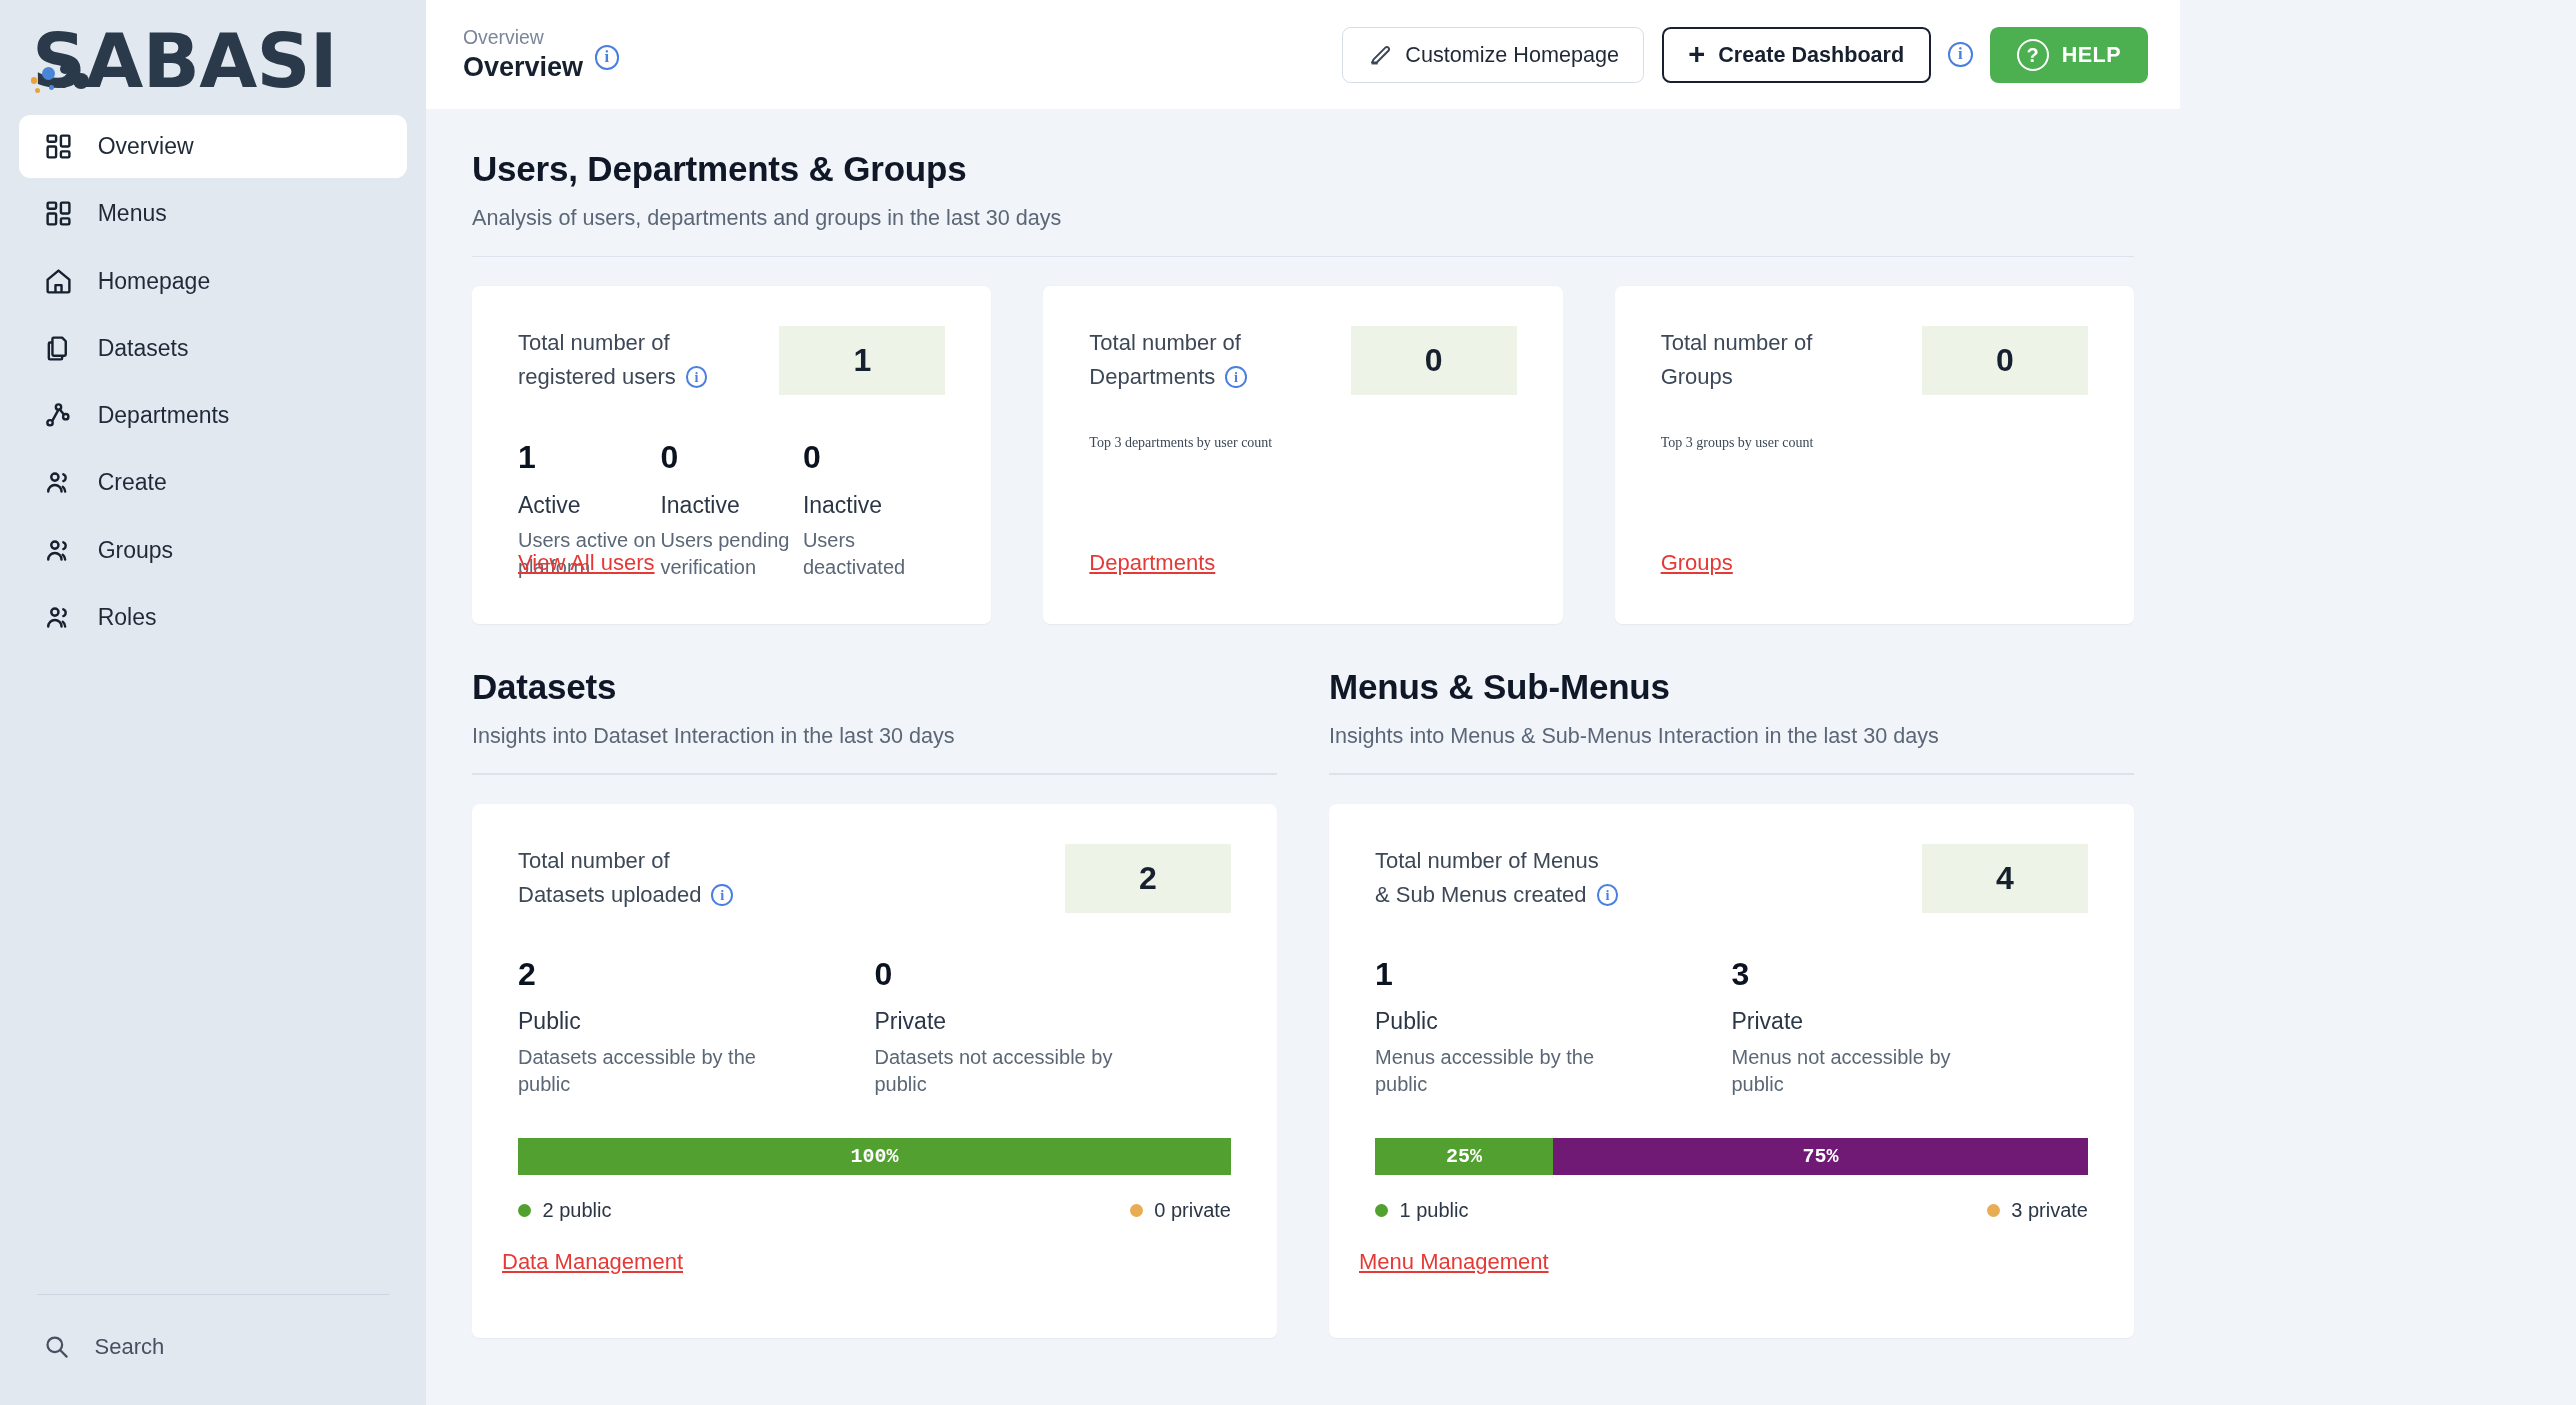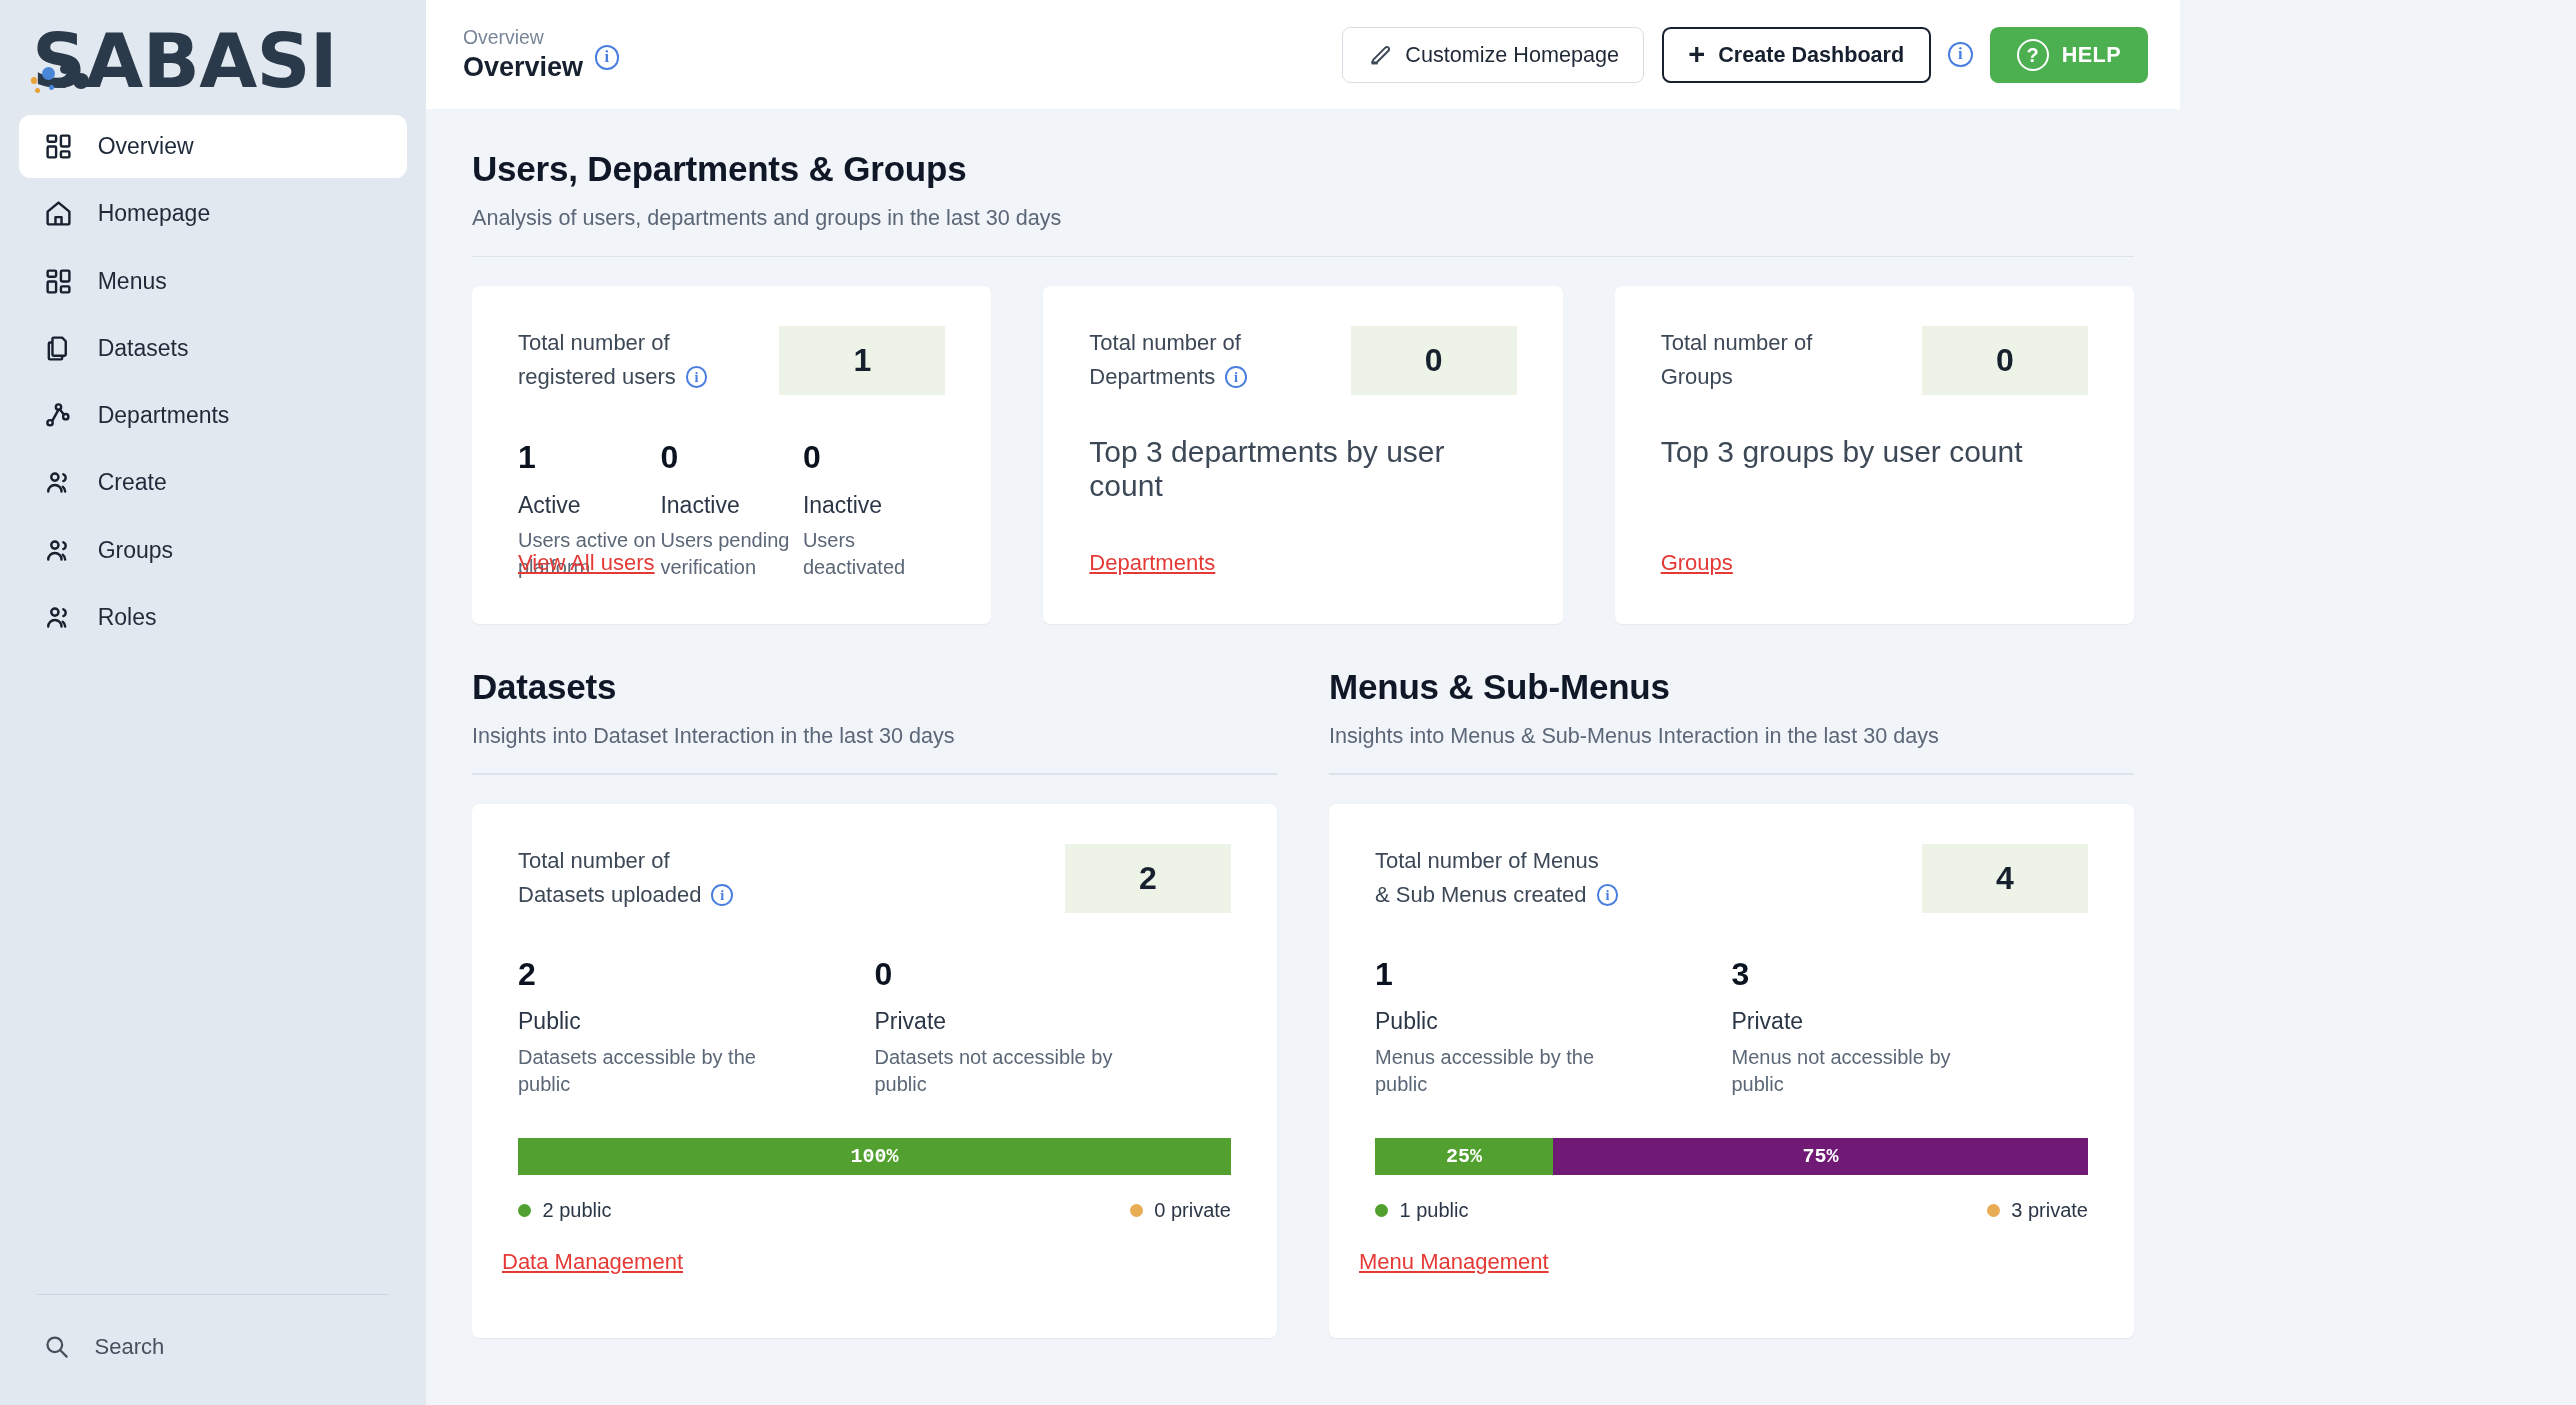--- a/index.html
+++ b/index.html
@@ -117,21 +117,21 @@
   }
   .stat-row { display: flex; margin-top: 46px; }
   .stat { flex: 1 1 0; }
   .stat .num { font-size: 32px; font-weight: 700; color: #0c1320; line-height: 1; }
   .stat .name { font-size: 23px; color: #2b3646; margin-top: 18.7px; }
   .stat .desc { font-size: 20px; color: #5b6777; margin-top: 8.6px; line-height: 1.35; max-width: 173px; }
   .card-link {
     font-size: 22px; color: #e53935; text-decoration: underline; cursor: pointer;
     display: inline-block;
   }
-  .top3-note { font-size: 30px; color: #3d4857; margin-top: 40px; }
+  .top3-note { font-size: 14px; color: #3d4857; margin-top: 40px; font-family: Liberation Serif, serif; }
 
   .users-card { height: 338px; }
   .users-card .card-link { position: absolute; left: 46px; bottom: 48px; }
   .dept-card .card-link, .groups-card .card-link { position: absolute; left: 46px; bottom: 48px; }
 
   .two-cols { display: flex; gap: 52px; margin-top: 2.9px; }
   .col { flex: 1 1 0; min-width: 0; }
 
   .wide-card { background: #fff; border-radius: 7.2px; padding: 40px 46px 0 46px; box-shadow: 0 0.7px 1.4px rgba(16,24,40,0.05); height: 534px; position: relative; }
   .wide-card .stat-row { margin-top: 45px; }
@@ -179,38 +179,38 @@
               <rect x="3" y="12" width="7" height="9" rx="1"></rect>
               <rect x="14" y="3" width="7" height="9" rx="1"></rect>
               <rect x="14" y="16" width="7" height="5" rx="1"></rect>
             </svg>
         </span>
         <span>Overview</span>
       </div>
 
       <div class="nav-item">
         <span class="nav-icon">
-          <svg viewBox="0 0 24 24" fill="none" stroke="#16202e" stroke-width="2" stroke-linejoin="round">
-              <path d="M3 10.5 12 3l9 7.5V20a1 1 0 0 1-1 1H4a1 1 0 0 1-1-1z"></path>
-              <path d="M9.5 21v-6h5v6"></path>
-            </svg>
-        </span>
-        <span>Homepage</span>
-      </div>
-
-      <div class="nav-item">
-        <span class="nav-icon">
           <svg viewBox="0 0 24 24" fill="none" stroke="#16202e" stroke-width="2">
               <rect x="3" y="3" width="7" height="5" rx="1"></rect>
               <rect x="3" y="12" width="7" height="9" rx="1"></rect>
               <rect x="14" y="3" width="7" height="9" rx="1"></rect>
               <rect x="14" y="16" width="7" height="5" rx="1"></rect>
             </svg>
         </span>
         <span>Menus</span>
+      </div>
+
+      <div class="nav-item">
+        <span class="nav-icon">
+          <svg viewBox="0 0 24 24" fill="none" stroke="#16202e" stroke-width="2" stroke-linejoin="round">
+              <path d="M3 10.5 12 3l9 7.5V20a1 1 0 0 1-1 1H4a1 1 0 0 1-1-1z"></path>
+              <path d="M9.5 21v-6h5v6"></path>
+            </svg>
+        </span>
+        <span>Homepage</span>
       </div>
 
       <div class="nav-item">
         <span class="nav-icon">
           <svg viewBox="0 0 24 24" fill="none" stroke="#16202e" stroke-width="2" stroke-linejoin="round">
               <path d="M15 3H8a1 1 0 0 0-1 1v13a1 1 0 0 0 1 1h9a1 1 0 0 0 1-1V6z"></path>
               <path d="M7 7H5a1 1 0 0 0-1 1v12a1 1 0 0 0 1 1h9a1 1 0 0 0 1-1v-2"></path>
             </svg>
         </span>
         <span>Datasets</span>

